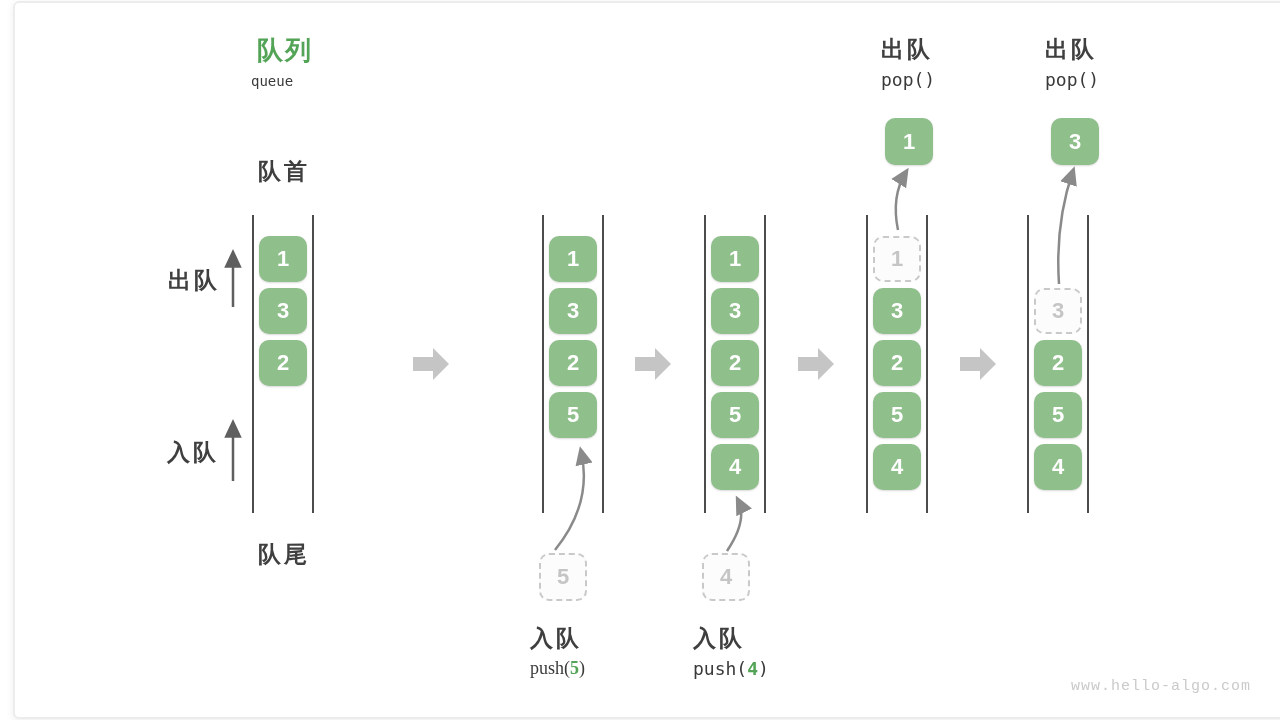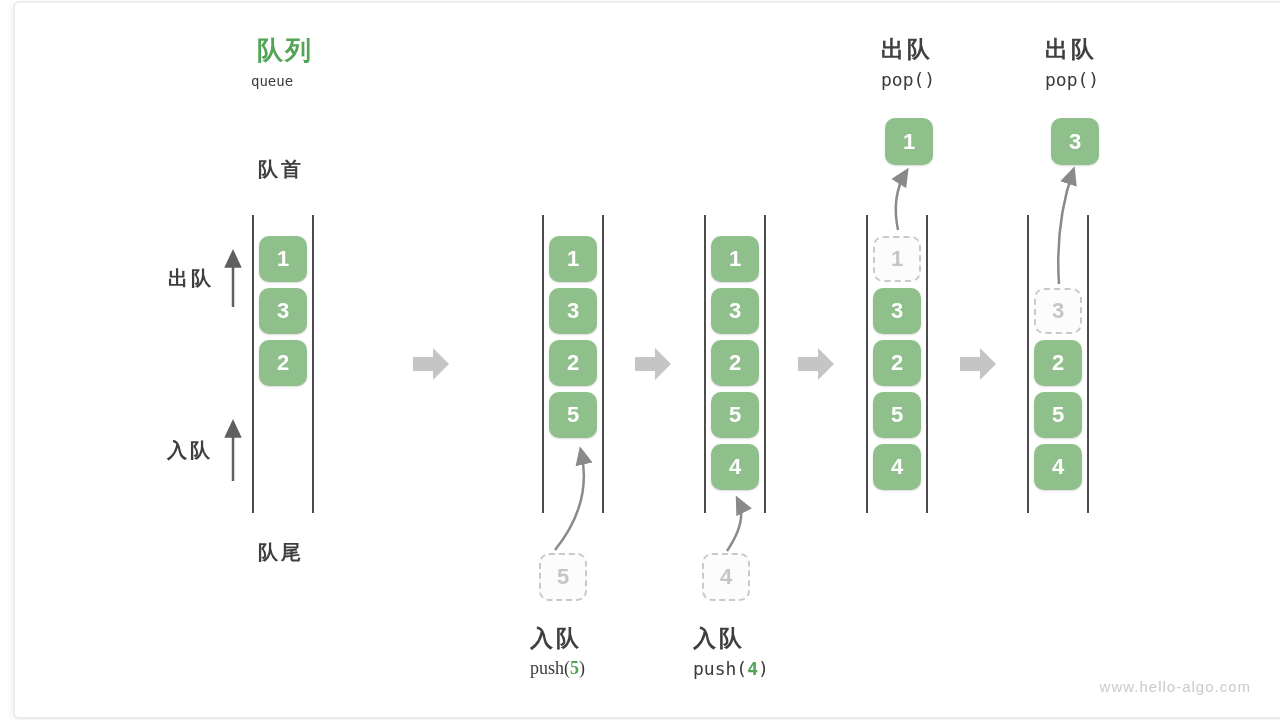--- a/index.html
+++ b/index.html
@@ -5,38 +5,38 @@
   *{margin:0;padding:0;box-sizing:border-box}
   html,body{width:1280px;height:720px;background:#fff;overflow:hidden;
     font-family:"Liberation Sans",sans-serif}
   .card{position:absolute;left:13px;top:1px;width:1278px;height:718px;
     border-radius:6px;border:2px solid #ececec;background:#fff;
     box-shadow:0 2px 8px rgba(0,0,0,.07);overflow:hidden}
   .title-zh{position:absolute;left:242px;top:30px;font-size:26px;font-weight:700;
     color:var(--accent);letter-spacing:2px}
   .title-en{position:absolute;left:236px;top:70px;font-size:14px;color:var(--code);
     font-family:"DejaVu Sans Mono",monospace}
-  .zh{position:absolute;font-size:20px;font-weight:700;color:var(--dark);letter-spacing:3px;white-space:nowrap}
+  .zh{position:absolute;font-size:23px;font-weight:700;color:var(--dark);letter-spacing:3px;white-space:nowrap}
   .lbl-front{left:243px;top:153px}
   .lbl-dequeue{left:153px;top:262px}
   .lbl-enqueue{left:152px;top:434px}
   .lbl-rear{left:243px;top:536px}
   .rail{position:absolute;width:2px;background:var(--rail)}
   .box{position:absolute;width:48px;height:46px;border-radius:10px;
     display:flex;align-items:center;justify-content:center;
     font-size:22px;font-weight:700;line-height:1}
   .box.filled{background:var(--green);color:#fff;box-shadow:0 1px 2px rgba(0,0,0,.15)}
   .box.ghost{background:#fcfcfc;border:2px dashed var(--ghostb);color:var(--ghostt)}
   .col-label-zh{position:absolute;font-size:23px;font-weight:700;color:var(--dark);
     letter-spacing:3px;white-space:nowrap}
   .col-label-code{position:absolute;font-size:18px;color:var(--code);white-space:nowrap;
     font-family:"DejaVu Sans Mono",monospace}
   .code-arg{color:var(--accent);font-weight:700}
   .watermark{position:absolute;right:38px;top:675px;font-size:15px;color:var(--wm);
-    font-family:Liberation Sans, sans-serif;letter-spacing:1px}
+    font-family:Liberation Mono, monospace;letter-spacing:1px}
   #overlay{position:absolute;left:0;top:0;width:1278px;height:718px;pointer-events:none}
 </style>
 </head>
 <body>
 
 <div class="card">
   <div class="title-zh">队列</div>
   <div class="title-en">queue</div>
 
   <div class="zh lbl-front">队首</div>

